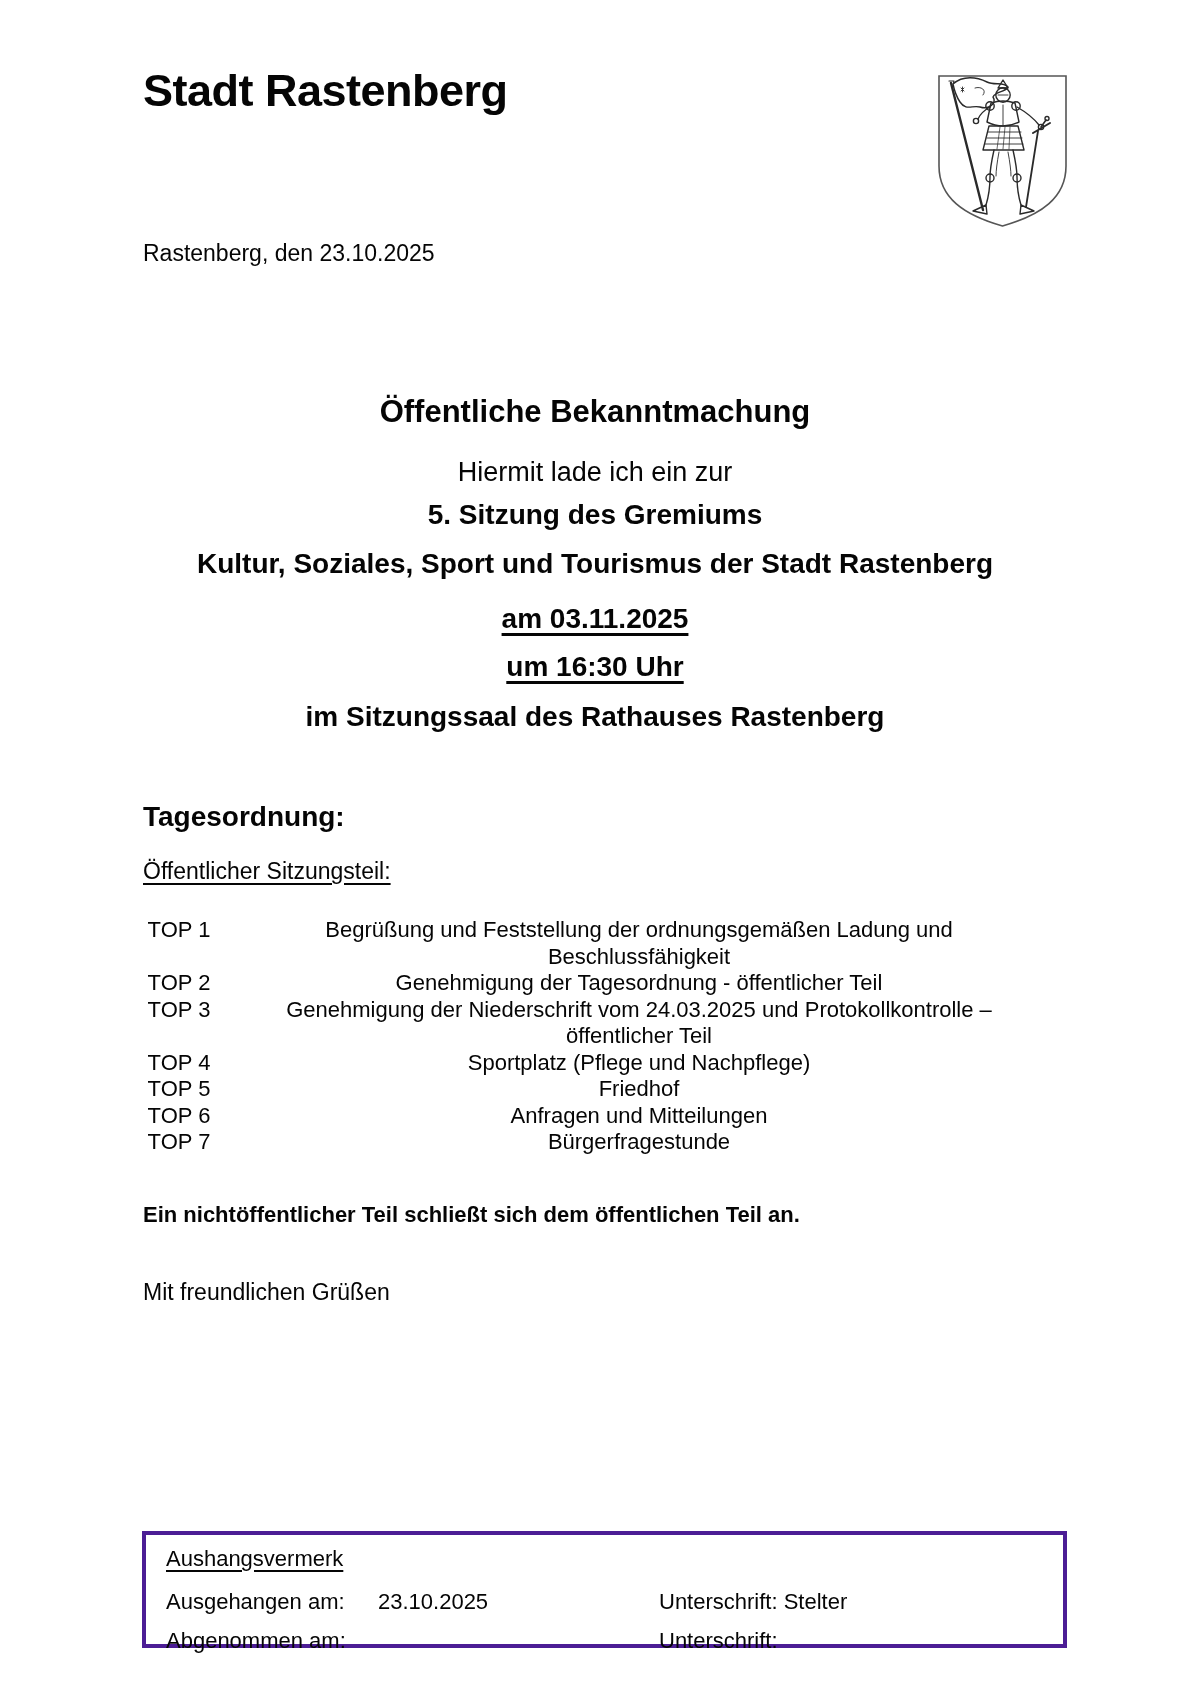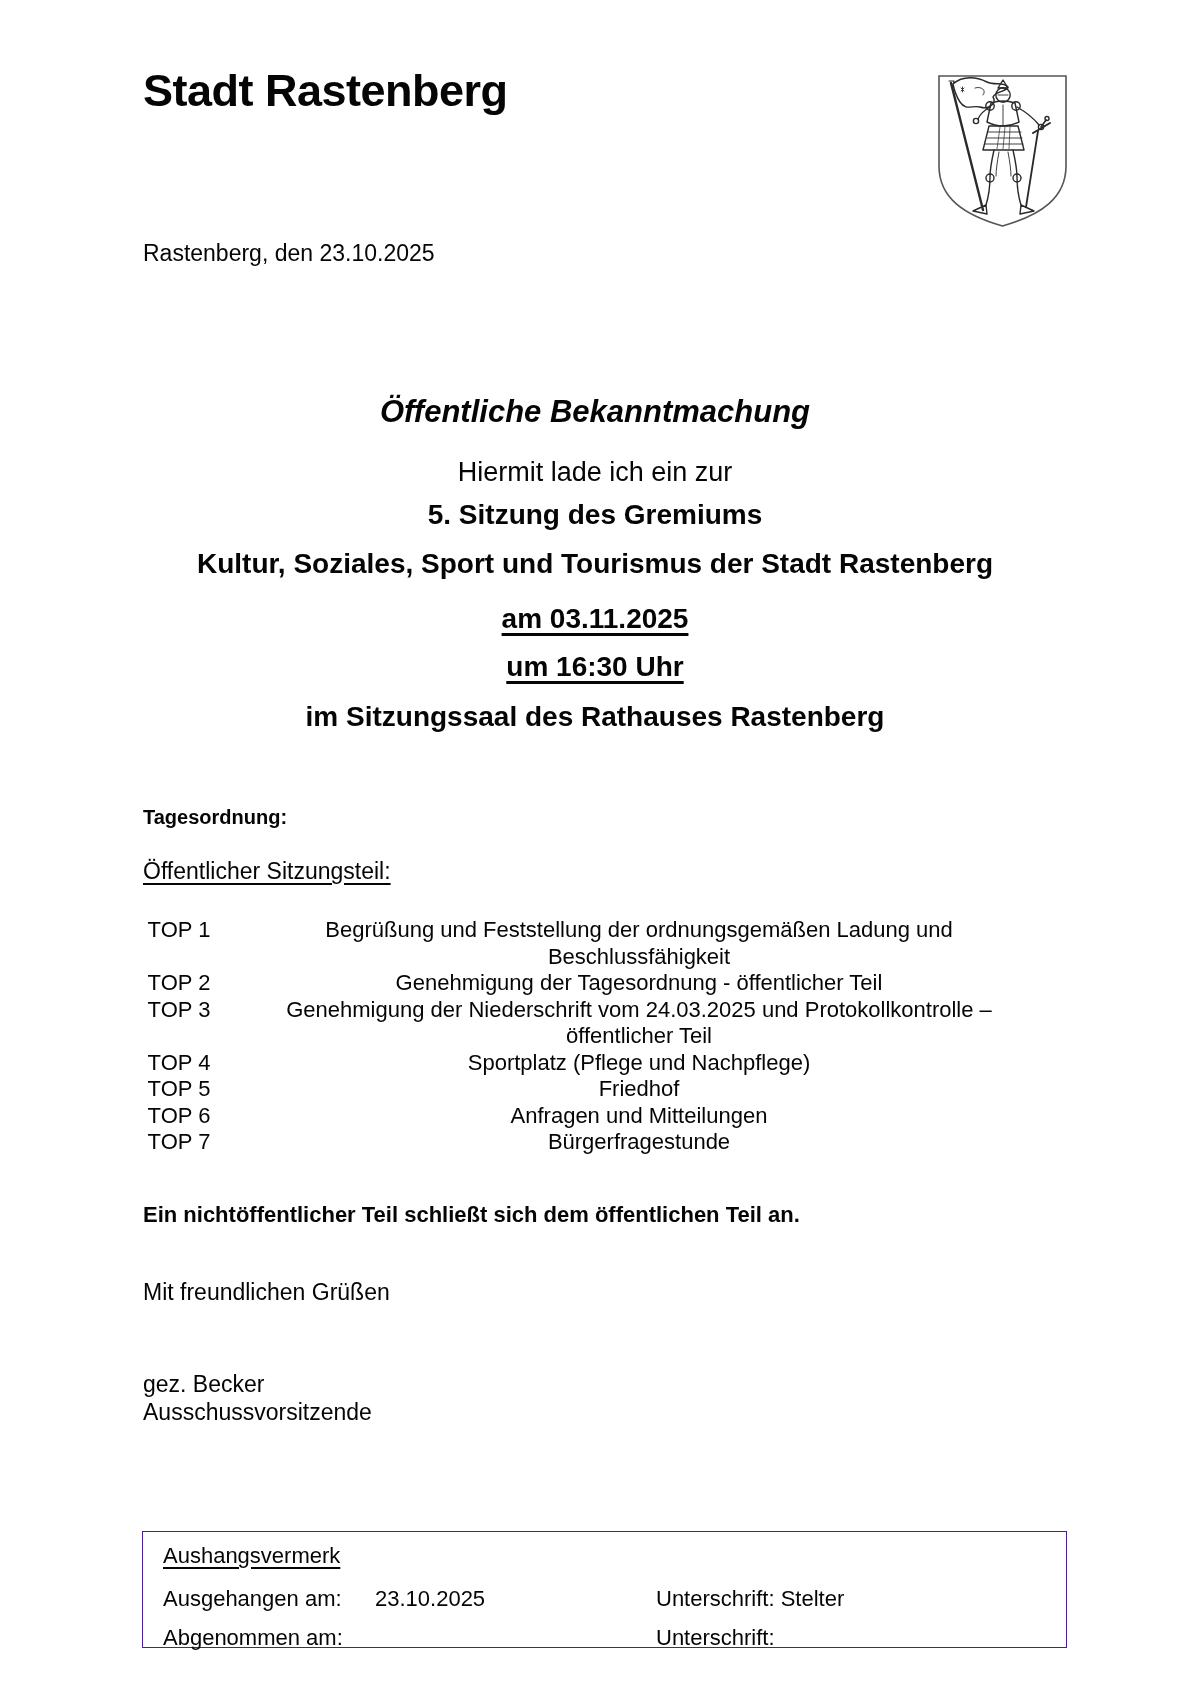--- a/index.html
+++ b/index.html
@@ -18,29 +18,29 @@
   }
   .crest {
     position: absolute; left:937px; top:74px; width:131px; height:154px;
   }
   .dateline {
     position:absolute; left:143px; top:240px; font-size:23px; line-height:27px;
   }
   .center-block {
     position:absolute; left:143px; top:392px; width:904px; text-align:center;
   }
-  .ann-title  { font-size:31px; font-weight:bold; line-height:40px;font-style:italic; }
+  .ann-title  { font-size:31px; font-weight:bold; line-height:40px; }
   .ann-intro  { font-size:27px; line-height:34px; margin-top:23px; }
   .ann-bold   { font-size:28px; font-weight:bold; line-height:36px; }
   .m1 { margin-top:8px; } .m2 { margin-top:13px; } .m3 { margin-top:19px; }
   .m4 { margin-top:12px; } .m5 { margin-top:14px; }
   .u  { text-decoration: underline; text-decoration-thickness: 2.5px; text-underline-offset: 5px; }
   .agenda-heading {
     position:absolute; left:143px; top:800px;
-    font-size:20px; font-weight:bold; line-height:34px;
+    font-size:28px; font-weight:bold; line-height:34px;
   }
   .agenda-section {
     position:absolute; left:143px; top:857px;
     font-size:23px; line-height:28px;
     text-decoration:underline; text-underline-offset:4px;
   }
   .top-list {
     position:absolute; left:143px; top:917px; width:920px;
     font-size:22px; line-height:26.5px;text-align:center;
   }
@@ -51,21 +51,21 @@
     font-size:22px; font-weight:bold; line-height:28px;
   }
   .greeting {
     position:absolute; left:143px; top:1278px; font-size:23px; line-height:28px;
   }
   .signer {
     position:absolute; left:143px; top:1371px; font-size:23px; line-height:27.5px;
   }
   .posting-box {
     position:absolute; left:142px; top:1531px; width:925px; height:117px;
-    border:1px solid #4c1d95; box-sizing:border-box;
+    border:4px solid #4c1d95; box-sizing:border-box;
     font-size:22px;
   }
   .pbox-heading {
     margin:11px 0 0 20px; display:inline-block;
     text-decoration:underline; text-underline-offset:4px;
   }
   .pbox-row {
     display:grid; grid-template-columns:212px 281px auto;
     margin-left:20px; margin-right:10px;
   }
@@ -175,24 +175,20 @@
     <div class="top-row">
       <span class="top-label">TOP 7</span>
       <span class="top-desc">Bürgerfragestunde</span>
     </div>
   </div>
 
   <div class="closing-note">Ein nichtöffentlicher Teil schließt sich dem öffentlichen Teil an.</div>
 
   <div class="greeting">Mit freundlichen Grüßen</div>
 
-  <div class="signer">
-    <div>gez. Becker</div>
-    <div>Ausschussvorsitzende</div>
-  </div>
 
   <div class="posting-box">
     <div class="pbox-heading">Aushangsvermerk</div>
     <div class="pbox-row r1">
       <span>Ausgehangen am:</span>
       <span>23.10.2025</span>
       <span>Unterschrift: Stelter</span>
     </div>
     <div class="pbox-row r2">
       <span>Abgenommen am:</span>

